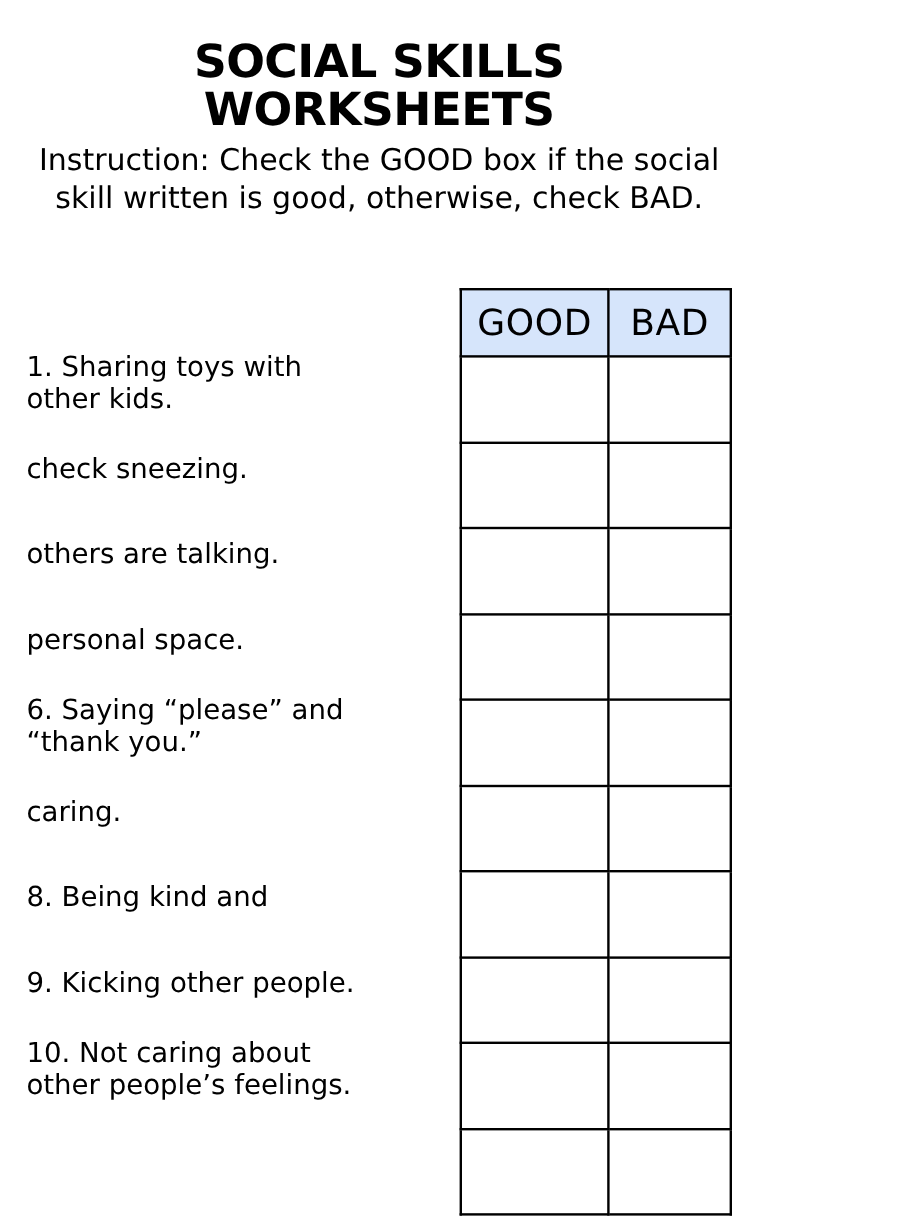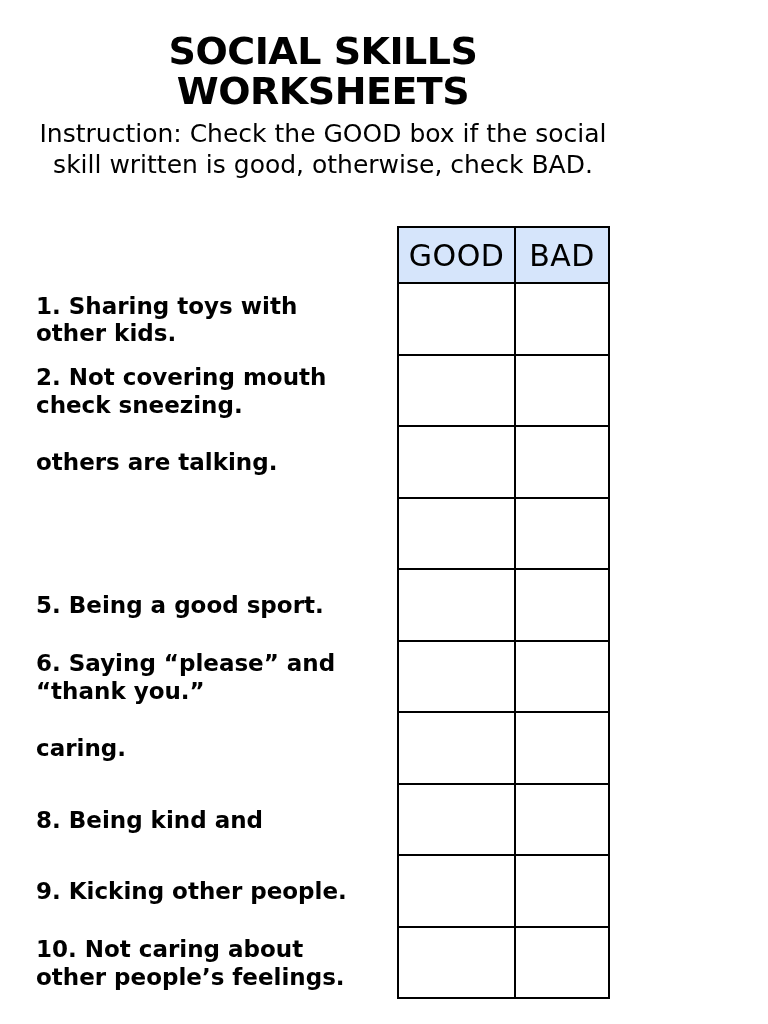--- a/index.html
+++ b/index.html
@@ -12,21 +12,21 @@
     height: 1024px;
     font-family: "DejaVu Sans", sans-serif;
     color: #000000;
     position: relative;
     overflow: hidden;
   }
   .sheet {
     width: 632px;
     height: 1024px;
     box-sizing: border-box;
-    padding: 24px 22px 0 36px;
+    padding: 24px 22px 0 22px;
     position: relative;
   }
   .title {
     text-align: center;
     font-size: 38px;
     font-weight: 700;
     letter-spacing: -0.5px;
     line-height: 1.05;
     margin: 8px 0 6px 0;
     font-family: "DejaVu Sans", sans-serif;
@@ -58,26 +58,25 @@
     line-height: 1.18;
     margin-bottom: 0;
     height: 71.5px;
     display: flex;
     align-items: center;
     padding-right: 6px;
     box-sizing: border-box;
   }
   .question span {
     display: block;
-    font-weight: bold;
   }
   .table-wrap {
     position: absolute;
     left: 361px;
-    top: 0;
+    top: 14px;
   }
   table.answers {
     border-collapse: collapse;
     table-layout: fixed;
   }
   table.answers th,
   table.answers td {
     border: 2px solid #000000;
     width: 183px;
     box-sizing: border-box;
@@ -111,37 +110,31 @@
 
     <div class="questions">
       <div class="question">
         <span>
           <span>1. Sharing toys with</span>
           <span>other kids.</span>
         </span>
       </div>
       <div class="question">
         <span>
-          <span>2. Not covering mouth</span>
           <span>check sneezing.</span>
         </span>
       </div>
       <div class="question">
         <span>
           <span>others are talking.</span>
         </span>
       </div>
       <div class="question">
         <span>
-        </span>
-      </div>
-      <div class="question">
-        <span>
-          <span>5. Being a good sport.</span>
-          <span></span>
+          <span>personal space.</span>
         </span>
       </div>
       <div class="question">
         <span>
           <span>6. Saying “please” and</span>
           <span>“thank you.”</span>
         </span>
       </div>
       <div class="question">
         <span>

